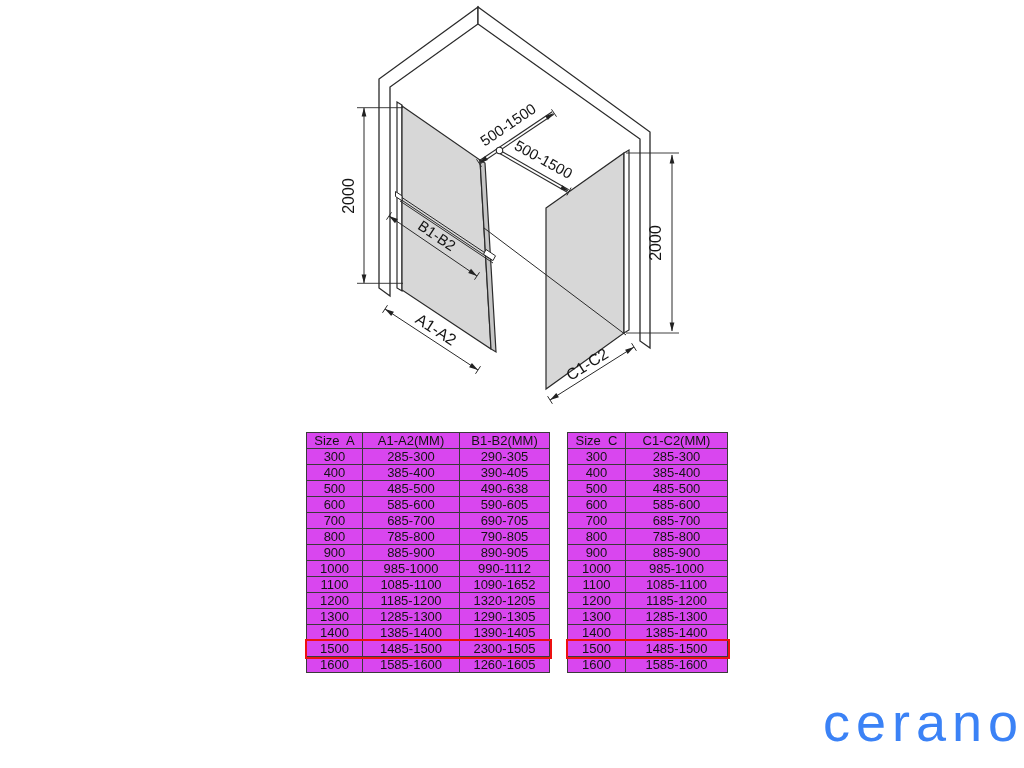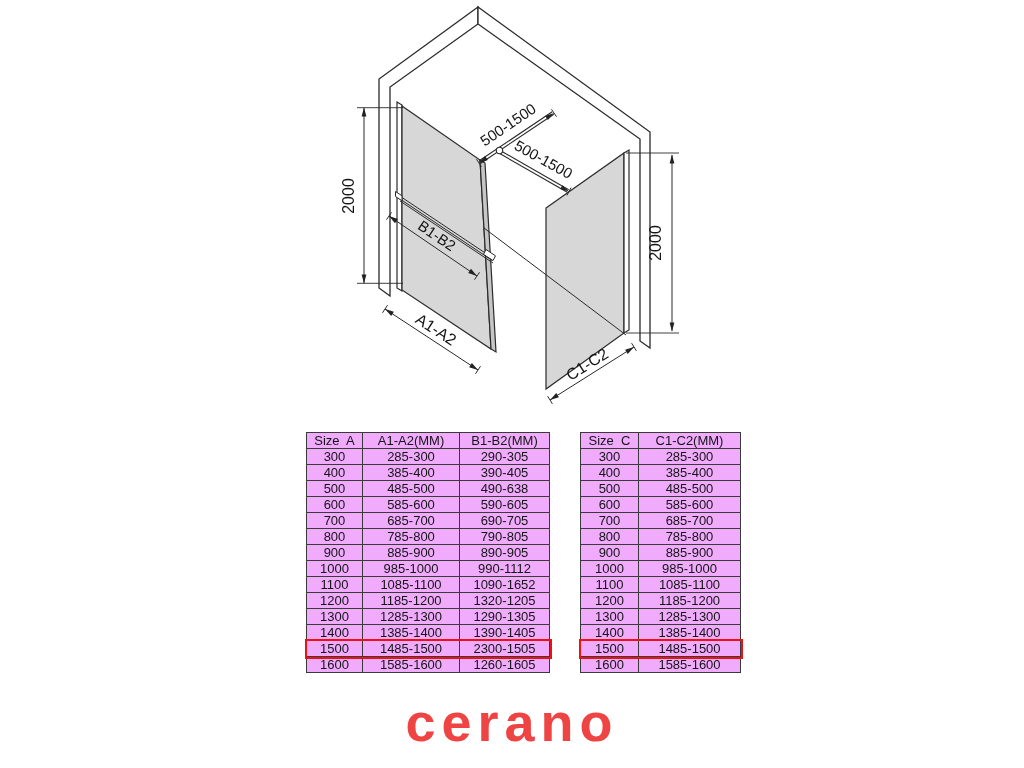--- a/index.html
+++ b/index.html
@@ -6,33 +6,33 @@
   body{
     width:1024px;height:768px;background:#ffffff;position:relative;overflow:hidden;
     font-family:"Liberation Sans",sans-serif;color:#111;
   }
   .stage{position:absolute;inset:0}
   svg.diagram{position:absolute;left:0;top:0}
   svg text{fill:#151515}
 
   table.tbl{
     position:absolute;border-collapse:collapse;table-layout:fixed;
-    font-size:13px;color:#141414;background:#f0abfc;
+    font-size:13px;color:#141414;background:#d946ef;
   }
   .tbl th,.tbl td{
     border:1px solid #3a3a3a;text-align:center;font-weight:normal;
     height:15px;line-height:15px;padding:0;white-space:pre;overflow:hidden;
   }
   .tbl-a{left:306px;top:432px;width:243px}
-  .tbl-c{left:580px;top:432px;width:160px}
+  .tbl-c{left:567px;top:432px;width:160px}
   tr.hl{outline:2px solid #ed1111}
 
   .logo{
-    position:absolute;left:0;right:0;top:692px;text-align:center;
-    font-size:54px;line-height:60px;letter-spacing:6px;font-weight:700;color:#ef4444;
+    position:absolute;left:0;right:0;top:692px;text-align:right;
+    font-size:54px;line-height:60px;letter-spacing:6px;font-weight:400;color:#3b82f6;
   }
 </style>
 </head>
 <body>
 
 <div class="stage">
 
   <svg class="diagram" width="1024" height="430" viewBox="0 0 1024 430">
 
     <g stroke="#2a2a2a" stroke-width="1.3" fill="#ffffff" stroke-linejoin="miter">

